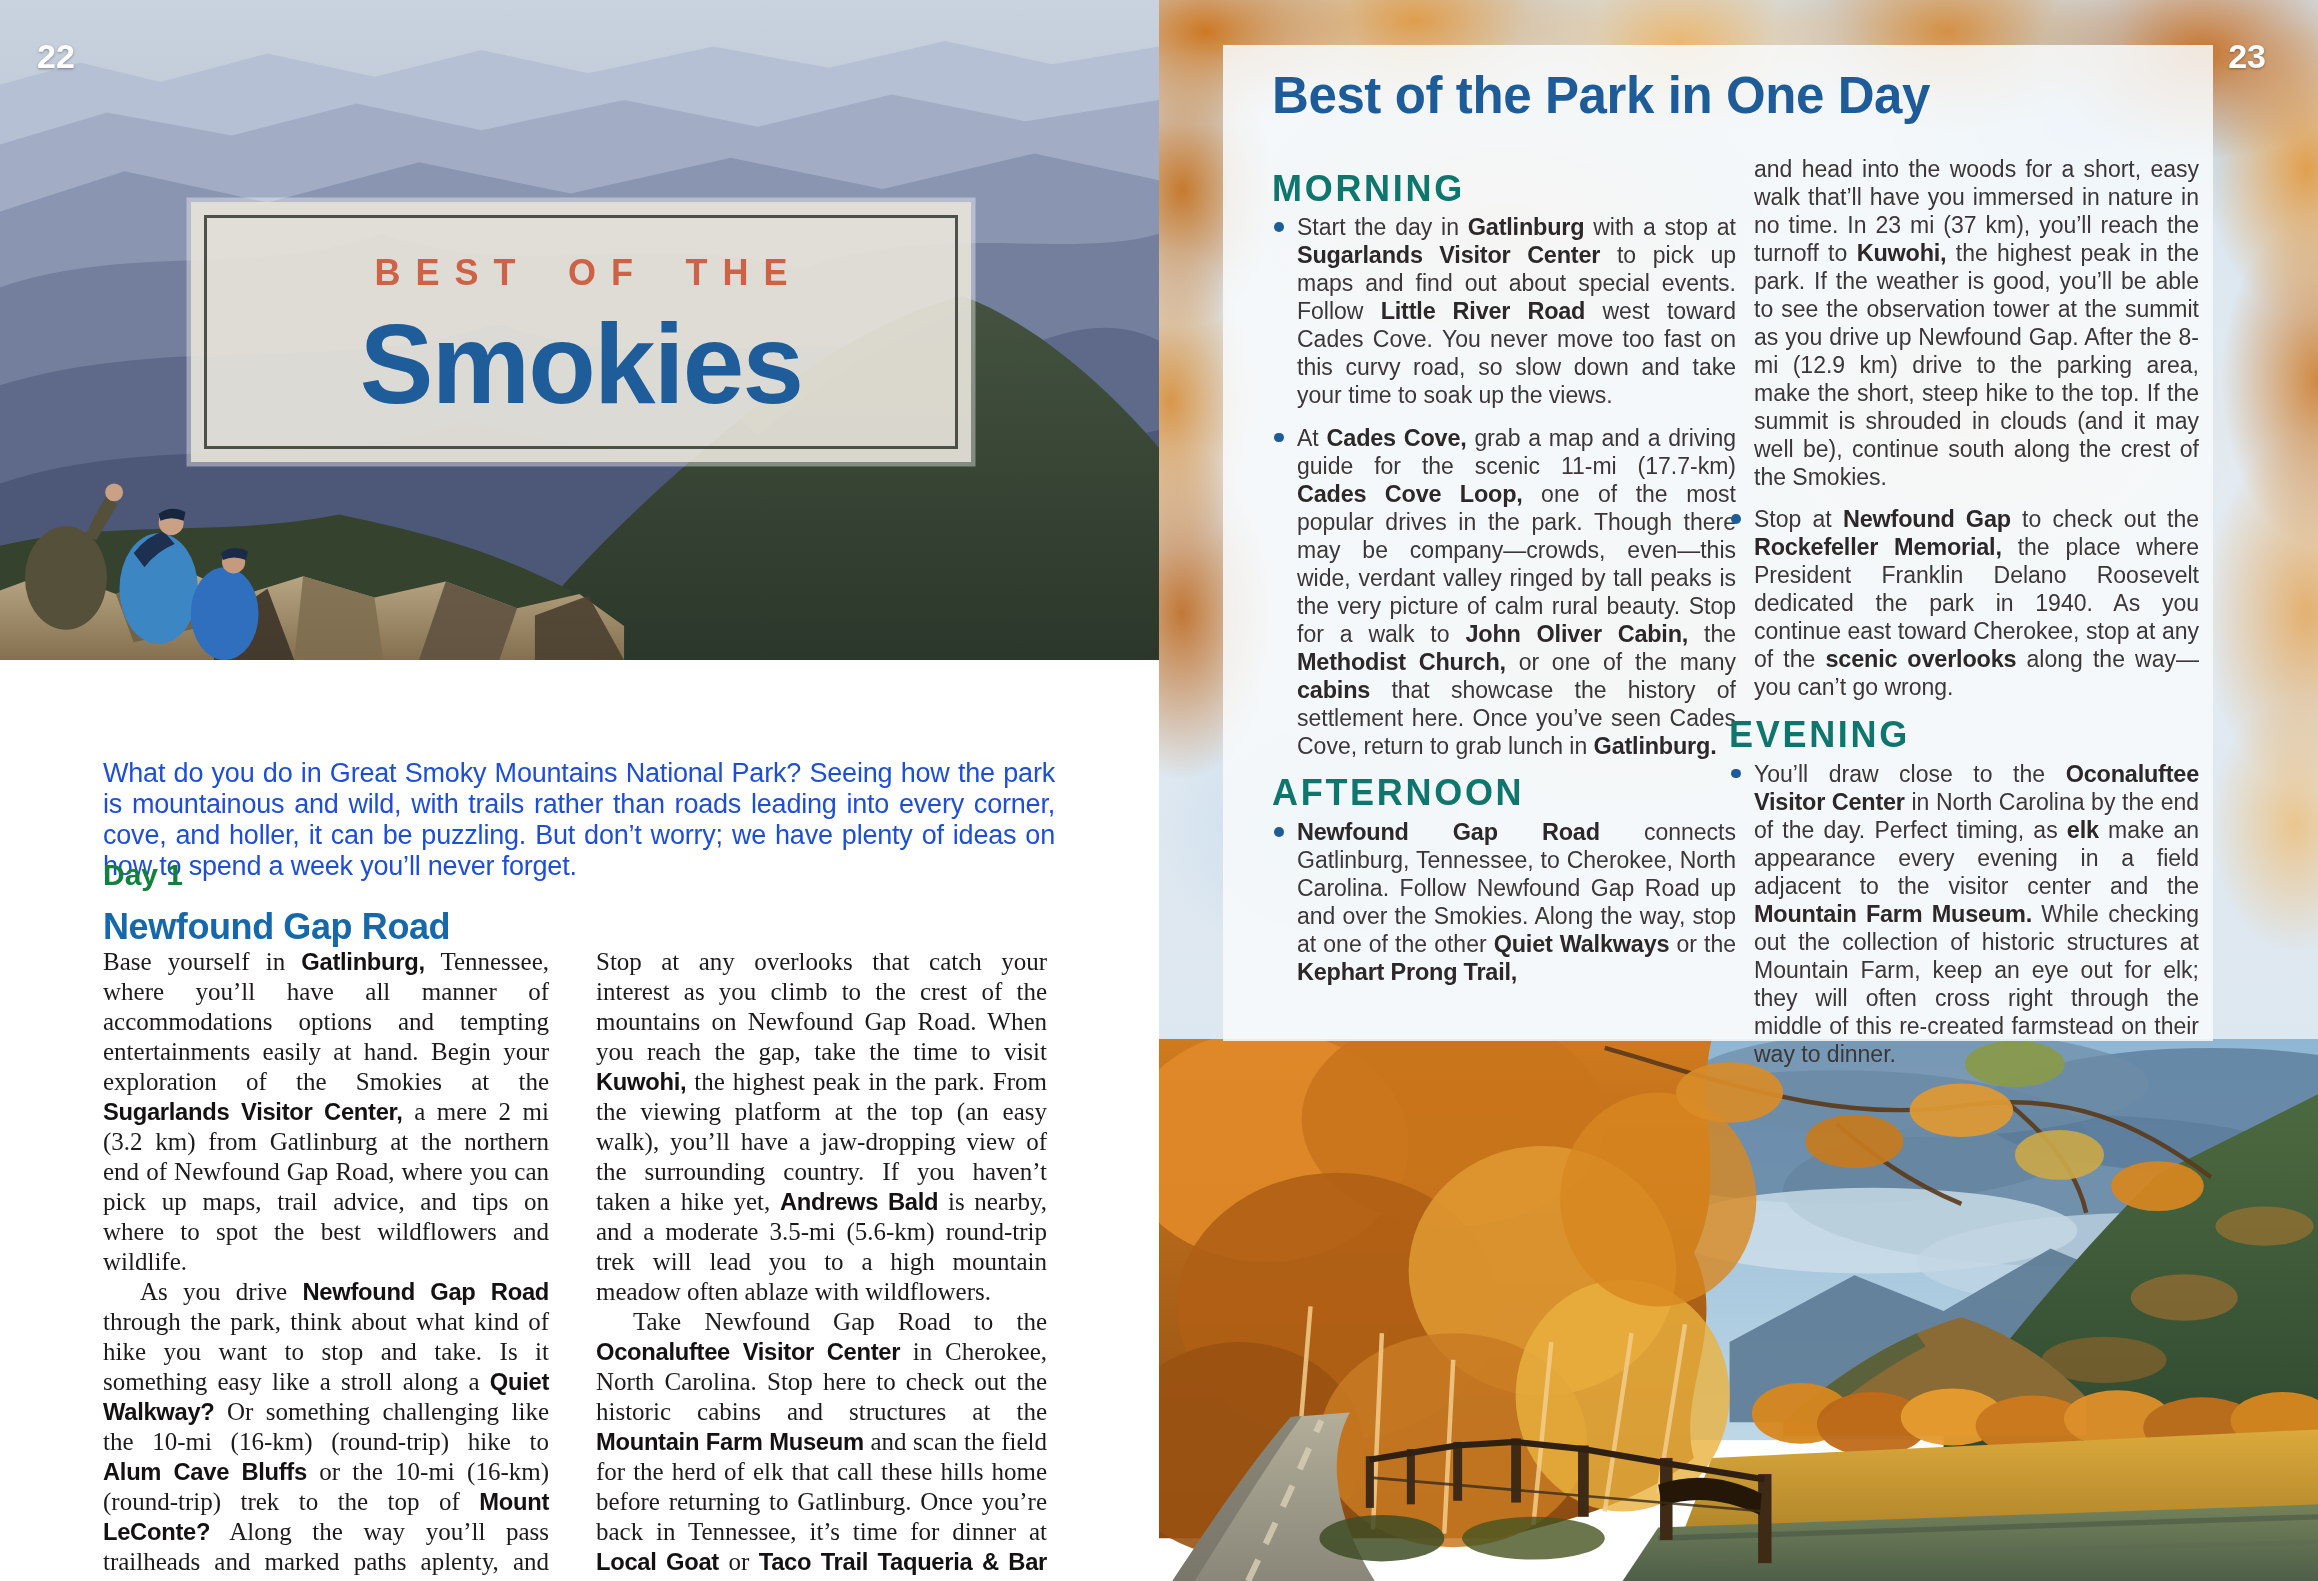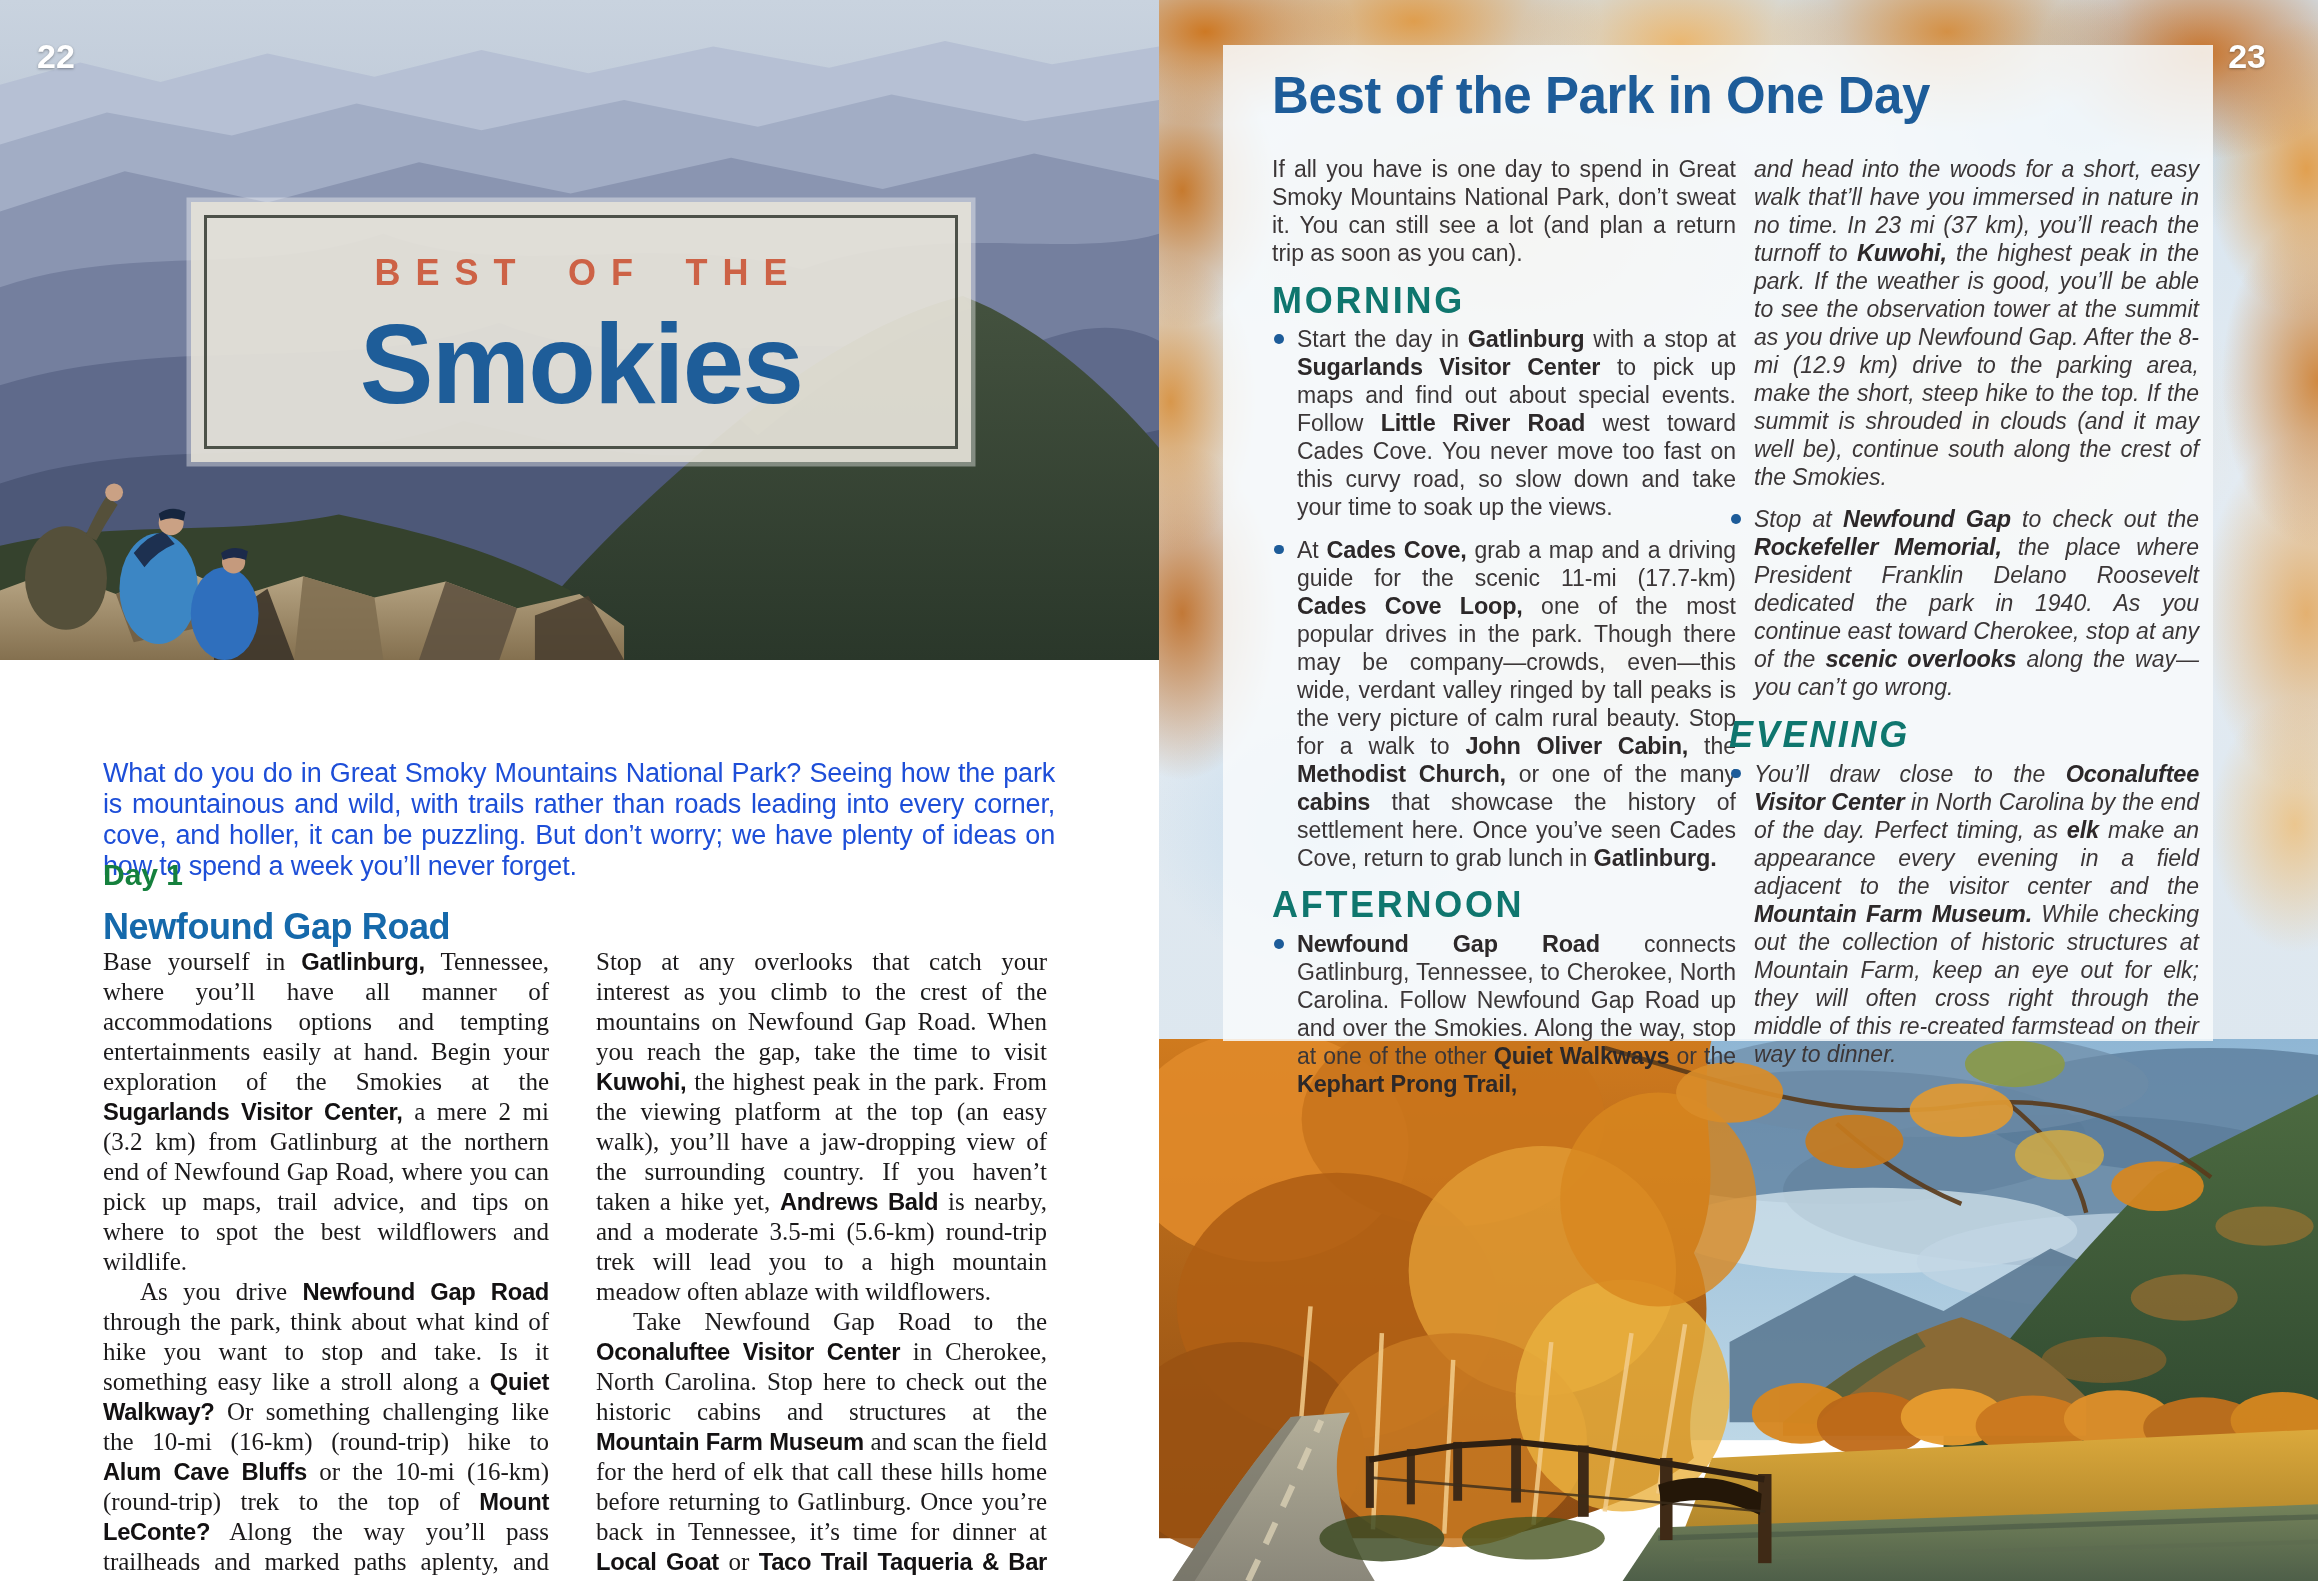--- a/index.html
+++ b/index.html
@@ -64,21 +64,21 @@
   .rp-road{position:absolute;left:0;top:1039px;width:1159px;height:542px;}
   .rp-road svg{display:block;width:1159px;height:542px;}
 
   .content-box{position:absolute;left:64px;top:45px;width:990px;height:996px;
             background:rgba(248,250,251,0.86);box-sizing:border-box;padding:21px 0 0 49px;}
   .rp-title{color:#1d5c99;font-size:51px;font-weight:700;letter-spacing:-0.4px;margin:0 0 30px 0;}
   .rp-cols{position:relative;}
   .rp-col{position:absolute;top:0;font-size:23px;line-height:28px;color:#3b3637;text-align:justify;}
   .rp-col .rich b{font-family:"Liberation Sans",sans-serif;font-size:1.02em;color:#2c2829;letter-spacing:-0.2px;}
   .rp-col1{left:0;width:464px;}
-  .rp-col2{left:457px;width:470px;font-style:italic;}
+  .rp-col2{left:457px;width:470px;}
   .rp-intro{margin:0 0 5.4px 0;}
   .rp-h2{color:#0f766e;font-size:36px;font-weight:700;letter-spacing:2.7px;margin:19.6px 0 10.7px 0;}
   .rp-ul{list-style:none;margin:0;padding:0;}
   .rp-ul li{position:relative;padding-left:25px;margin:0 0 14.3px 0;}
   .rp-ul .dot{position:absolute;left:1.8px;top:9px;width:9.8px;height:9.8px;border-radius:50%;background:#1d5c99;}
   .rp-cont{margin:0 0 14.3px 0;padding-left:25px;}
 </style>
 </head>
 <body>
 
@@ -263,21 +263,20 @@
       </svg>
     </div>
 
     <div class="page-num pn-right">23</div>
 
     <div class="content-box">
       <h1 class="rp-title">Best of the Park in One Day</h1>
       <div class="rp-cols">
 
         <div class="rp-col rp-col1">
-          <p class="rp-intro rich">If all you have is one day to spend in Great Smoky Mountains National Park, don’t sweat it. You can still see a lot (and plan a return trip as soon as you can).</p>
           <div class="rp-h2">MORNING</div>
           <ul class="rp-ul">
             <li>
               <span class="dot"></span>
               <span class="rich">Start the day in <b>Gatlinburg</b> with a stop at <b>Sugarlands Visitor Center</b> to pick up maps and find out about special events. Follow <b>Little River Road</b> west toward Cades Cove. You never move too fast on this curvy road, so slow down and take your time to soak up the views.</span>
             </li>
             <li>
               <span class="dot"></span>
               <span class="rich">At <b>Cades Cove,</b> grab a map and a driving guide for the scenic 11-mi (17.7-km) <b>Cades Cove Loop,</b> one of the most popular drives in the park. Though there may be company—crowds, even—this wide, verdant valley ringed by tall peaks is the very picture of calm rural beauty. Stop for a walk to <b>John Oliver Cabin,</b> the <b>Methodist Church,</b> or one of the many <b>cabins</b> that showcase the history of settlement here. Once you’ve seen Cades Cove, return to grab lunch in <b>Gatlinburg.</b></span>
             </li>

